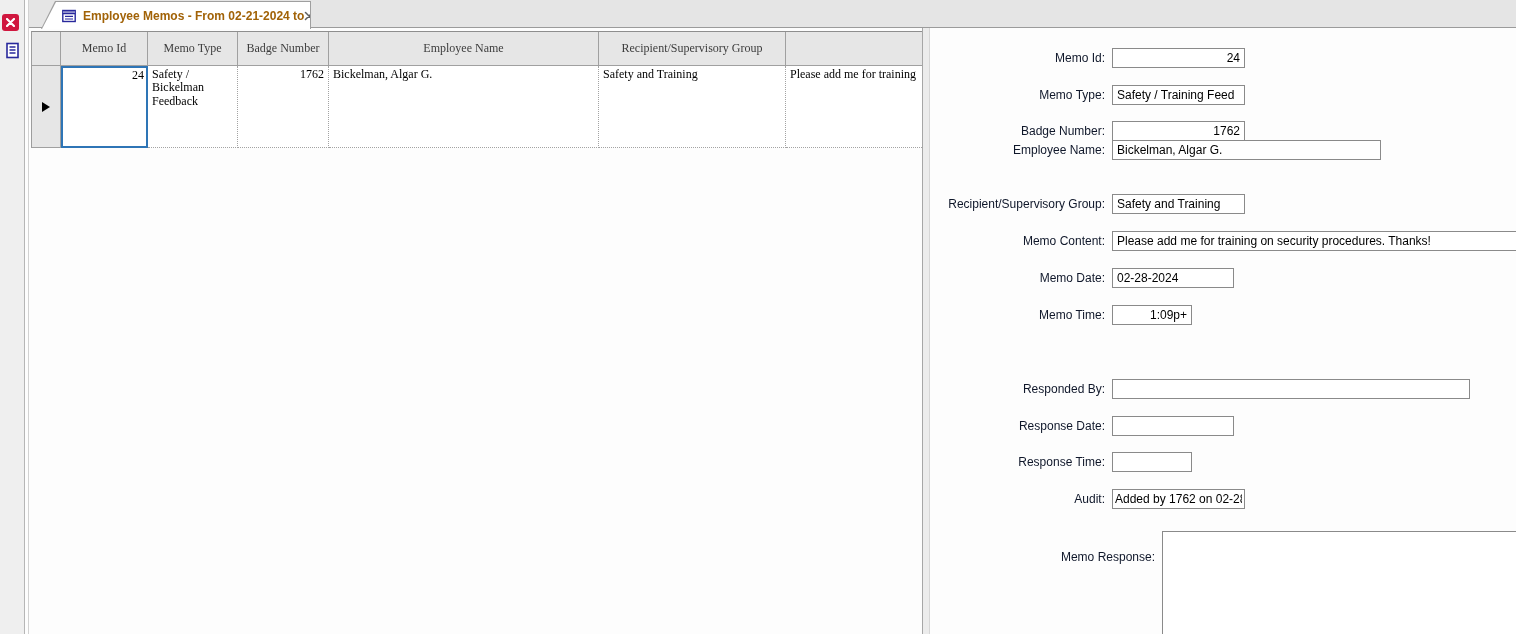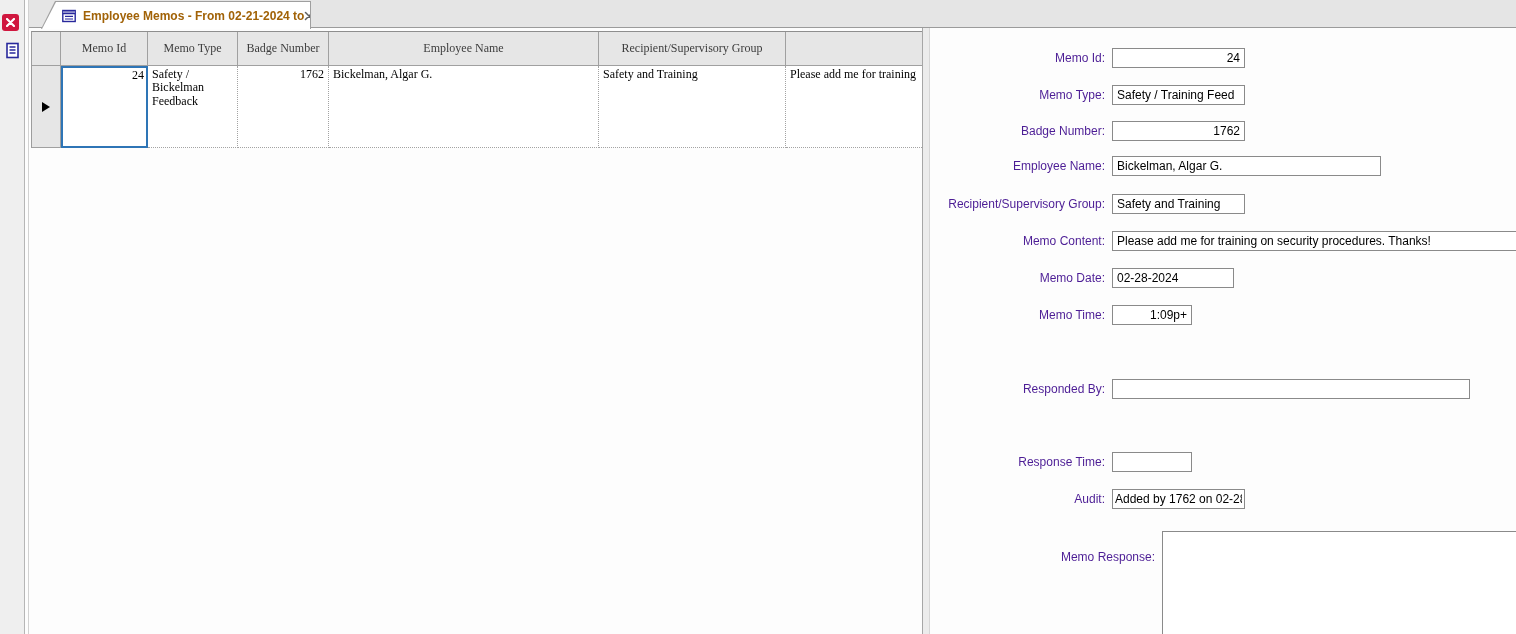--- a/index.html
+++ b/index.html
@@ -49,27 +49,27 @@
     box-sizing:border-box; padding:2px 4px; font-size:12px; color:#000; line-height:1.12; overflow:hidden; }
   .num { text-align:right; }
   .c0{width:29px} .c1{width:87px} .c2{width:90px} .c3{width:91px} .c4{width:270px} .c5{width:187px} .c6{width:202px}
   .selector-cell { background:#e6e6e6; border-right:1px solid #a0a0a0; border-bottom:1px solid #a0a0a0;
     box-sizing:border-box; display:flex; align-items:center; justify-content:center; padding:0; cursor:pointer; }
   .tri { width:0; height:0; border-left:8px solid #000; border-top:5px solid transparent; border-bottom:5px solid transparent; }
   .sel { border:2px solid #2e75b6; padding:1px 2px; }
 
   
   .frow { position:absolute; left:0; height:20px; display:flex; align-items:center; }
-  .flabel { width:175px; text-align:right; font-size:12px; color:#4c1d95; box-sizing:border-box; white-space:nowrap; }
+  .flabel { width:175px; text-align:right; font-size:12px; color:#0f172a; box-sizing:border-box; white-space:nowrap; }
   .flabel.wide { width:225px;margin-top:16px; }
   .finput { height:20px; box-sizing:border-box; border:1px solid #8a8a8a; background:#fff;
     font-family:"Liberation Sans", sans-serif; font-size:12px; color:#000; padding:0 4px; margin-left:7px; outline:none; }
   .alignR { text-align:right; }
   .w133{width:133px} .w269{width:269px} .w106{width:122px} .w71{width:80px} .w358{width:358px} .w420{width:420px}
-  .r0{top:20px} .r1{top:57px} .r2{top:93px} .r3{top:128px} .r4{top:166px} .r5{top:203px}
+  .r0{top:20px} .r1{top:57px} .r2{top:93px} .r3{top:112px} .r4{top:166px} .r5{top:203px}
   .r6{top:240px} .r7{top:277px} .r8{top:351px} .r9{top:388px} .r10{top:424px} .r11{top:461px}
   .r12{top:503px; align-items:flex-start; }
   .r12 .flabel { line-height:20px; }
   .memo-response-textarea { width:420px; height:160px; box-sizing:border-box; border:1px solid #8a8a8a;
     background:#fff; resize:none; margin-left:7px; font-family:"Liberation Sans", sans-serif; font-size:12px; outline:none; }
   .tight { padding:0 2px; }
 </style>
 </head>
 <body>
 
@@ -173,20 +173,24 @@
         <input class="finput w106" value="02-28-2024" style="">
       </div>
       <div class="frow r7">
         <span class="flabel">Memo Time:</span>
         <input class="finput w71 alignR" value="1:09p+" style="">
       </div>
       <div class="frow r8">
         <span class="flabel">Responded By:</span>
         <input class="finput w358" value="" style="">
       </div>
+      <div class="frow r9">
+        <span class="flabel">Response Date:</span>
+        <input class="finput w106" value="" style="">
+      </div>
       <div class="frow r10">
         <span class="flabel">Response Time:</span>
         <input class="finput w71" value="" style="">
       </div>
       <div class="frow r11">
         <span class="flabel">Audit:</span>
         <input class="finput w133 tight" value="Added by 1762 on 02-28-" style="">
       </div>
       <div class="frow r12">
         <span class="flabel wide">Memo Response:</span>

